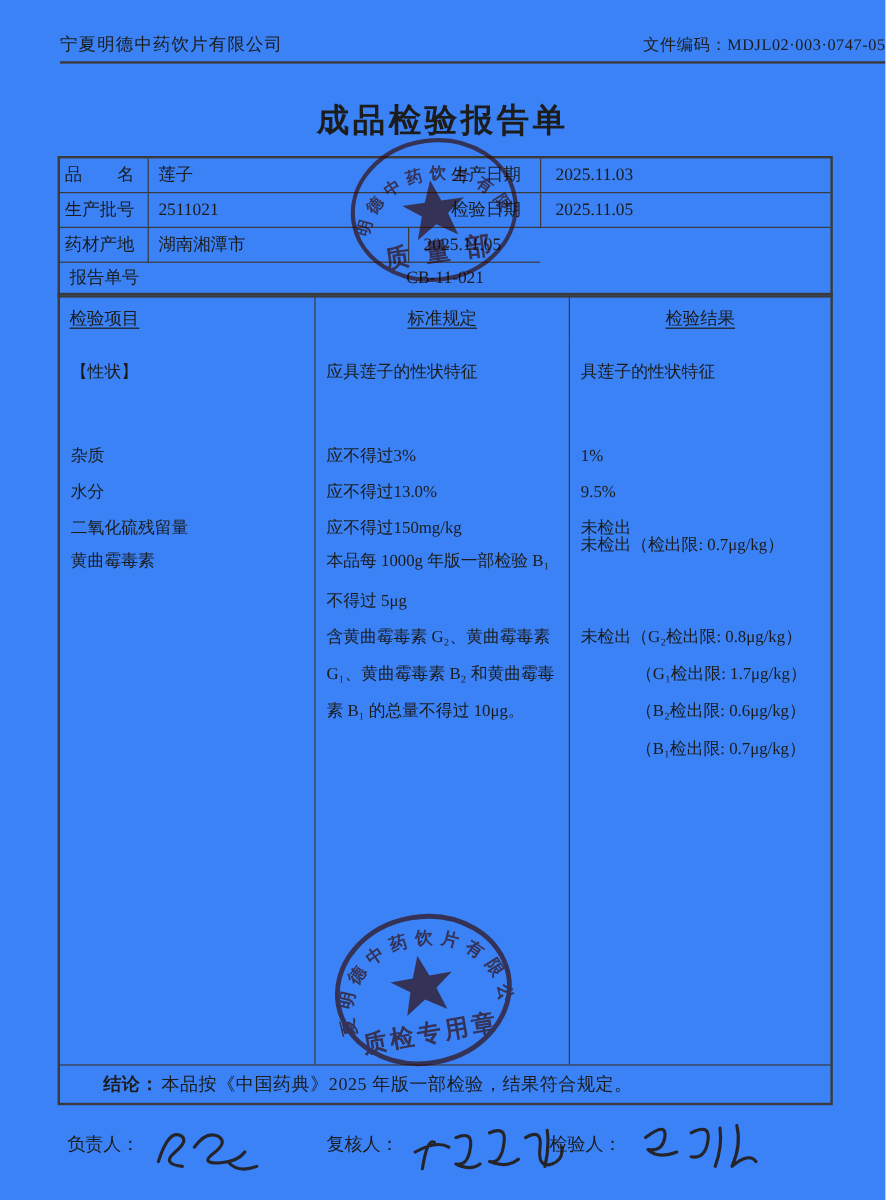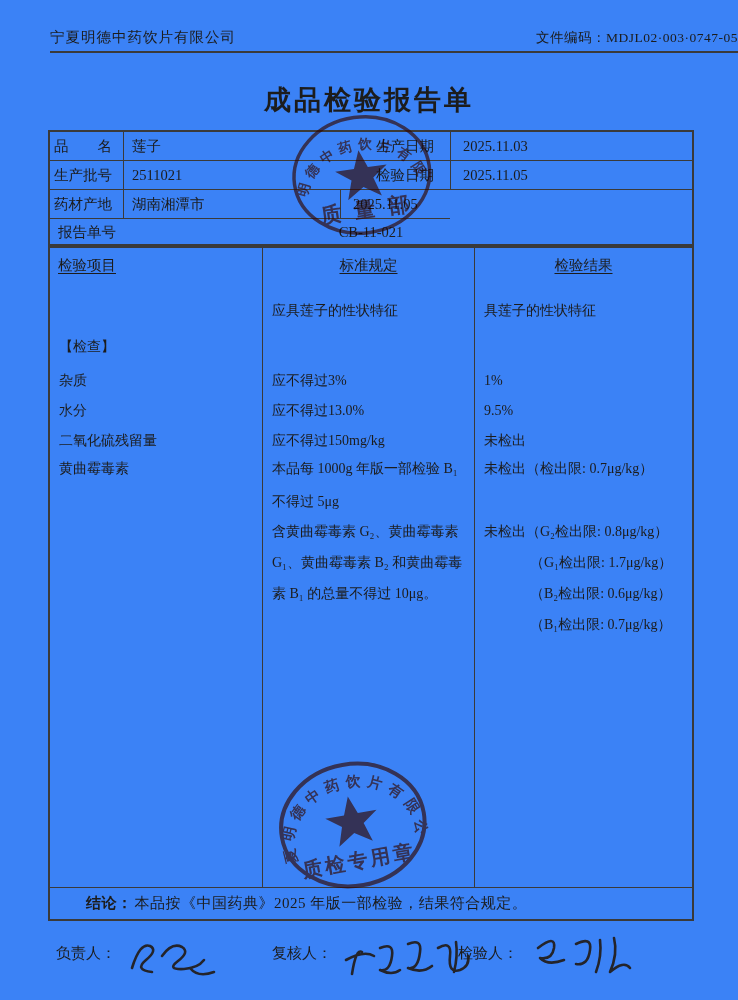--- a/index.html
+++ b/index.html
@@ -96,42 +96,42 @@
   <div class="insp">
     <div class="insp-hdr">
       <div class="hc">检验项目</div>
       <div class="hc">标准规定</div>
       <div class="hc">检验结果</div>
     </div>
 
     <div class="insp-body">
 
       <div class="bc">
-        <div class="line" style="top:52px">【检查】</div>
+        <div class="line" style="top:16px">【性状】</div>
         <div class="line" style="top:86px">杂质</div>
         <div class="line" style="top:116px">水分</div>
         <div class="line" style="top:146px">二氧化硫残留量</div>
         <div class="line" style="top:174px">黄曲霉毒素</div>
       </div>
 
       <div class="bc">
         <div class="line" style="top:16px">应具莲子的性状特征</div>
         <div class="line" style="top:86px">应不得过3%</div>
         <div class="line" style="top:116px">应不得过13.0%</div>
         <div class="line" style="top:146px">应不得过150mg/kg</div>
         <div class="wrapblock" style="top:168px">本品每 1000g 年版一部检验 B₁ 不得过 5μg</div>
         <div class="wrapblock2" style="top:232px">含黄曲霉毒素 G₂、黄曲霉毒素 G₁、黄曲霉毒素 B₂ 和黄曲霉毒素 B₁ 的总量不得过 10μg。</div>
       </div>
 
       <div class="bc">
         <div class="line" style="top:16px">具莲子的性状特征</div>
         <div class="line" style="top:86px">1%</div>
         <div class="line" style="top:116px">9.5%</div>
         <div class="line" style="top:146px">未检出</div>
-        <div class="line" style="top:174px">未检出（检出限: 0.7μg/kg）</div>
+        <div class="line" style="top:160px">未检出（检出限: 0.7μg/kg）</div>
         <div class="res-lines" style="top:232px">
           <div>未检出（G₂检出限: 0.8μg/kg）</div>
           <div class="cont">（G₁检出限: 1.7μg/kg）</div>
           <div class="cont">（B₂检出限: 0.6μg/kg）</div>
           <div class="cont">（B₁检出限: 0.7μg/kg）</div>
         </div>
       </div>
     </div>
 
     <div class="concl">

